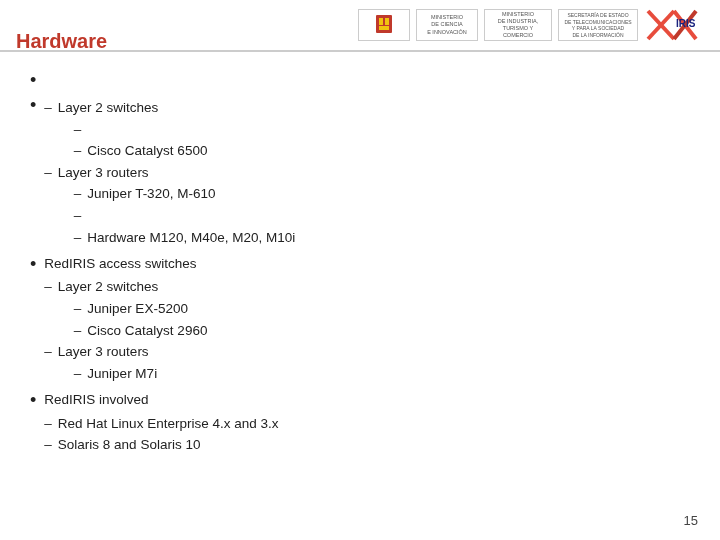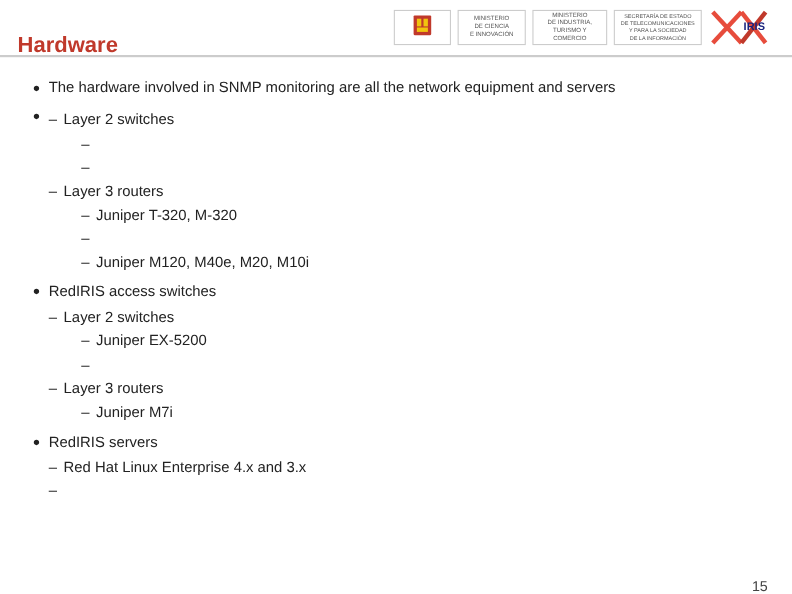--- a/index.html
+++ b/index.html
@@ -106,21 +106,21 @@
 
     .nested-list .inner-list li {
       display: flex;
       align-items: flex-start;
       font-size: 13.5px;
       line-height: 1.6;
     }
 
     .page-number {
       position: absolute;
-      bottom: 0;
+      bottom: 12px;
       right: 22px;
       font-size: 13px;
       color: #444;
     }
   </style>
 </head>
 <body>
 
 <div class="header-bar">
   <span class="page-title-text">Hardware</span>
@@ -151,58 +151,58 @@
       </svg>
     </div>
   </div>
 </div>
 
 <div class="main-content">
   <ul class="bullet-list">
 
     <li>
       <span class="bullet-dot">•</span>
-      <span>The hardware involved in SNMP monitoring are all the network equipment and servers</span>
     </li>
 
     <li>
       <span class="bullet-dot">•</span>
       <div>
         <ul class="nested-list">
 
           <li>
             <span class="dash">–</span>
             <div>
               <span>Layer 2 switches</span>
               <ul class="inner-list">
                 <li>
                   <span class="dash">–</span>
                 </li>
                 <li>
                   <span class="dash">–</span>
+                  <span>Cisco Catalyst 6500</span>
                 </li>
               </ul>
             </div>
           </li>
 
           <li>
             <span class="dash">–</span>
             <div>
               <span>Layer 3 routers</span>
               <ul class="inner-list">
                 <li>
                   <span class="dash">–</span>
-                  <span>Juniper T-320, M-320</span>
-                </li>
-                <li>
-                  <span class="dash">–</span>
-                </li>
-                <li>
-                  <span class="dash">–</span>
-                  <span>Juniper M120, M40e, M20, M10i</span>
+                  <span>Juniper T-320, M-610</span>
+                </li>
+                <li>
+                  <span class="dash">–</span>
+                </li>
+                <li>
+                  <span class="dash">–</span>
+                  <span>Hardware M120, M40e, M20, M10i</span>
                 </li>
               </ul>
             </div>
           </li>
         </ul>
       </div>
     </li>
 
     <li>
       <span class="bullet-dot">•</span>
@@ -213,20 +213,21 @@
             <span class="dash">–</span>
             <div>
               <span>Layer 2 switches</span>
               <ul class="inner-list">
                 <li>
                   <span class="dash">–</span>
                   <span>Juniper EX-5200</span>
                 </li>
                 <li>
                   <span class="dash">–</span>
+                  <span>Cisco Catalyst 2960</span>
                 </li>
               </ul>
             </div>
           </li>
           <li>
             <span class="dash">–</span>
             <div>
               <span>Layer 3 routers</span>
               <ul class="inner-list">
                 <li>
@@ -236,28 +237,29 @@
               </ul>
             </div>
           </li>
         </ul>
       </div>
     </li>
 
     <li>
       <span class="bullet-dot">•</span>
       <div>
-        <span>RedIRIS servers</span>
+        <span>RedIRIS involved</span>
         <ul class="nested-list">
           <li>
             <span class="dash">–</span>
             <span>Red Hat Linux Enterprise 4.x and 3.x</span>
           </li>
           <li>
             <span class="dash">–</span>
+            <span>Solaris 8 and Solaris 10</span>
           </li>
         </ul>
       </div>
     </li>
 
   </ul>
 </div>
 
 <div class="page-number">15</div>
 

